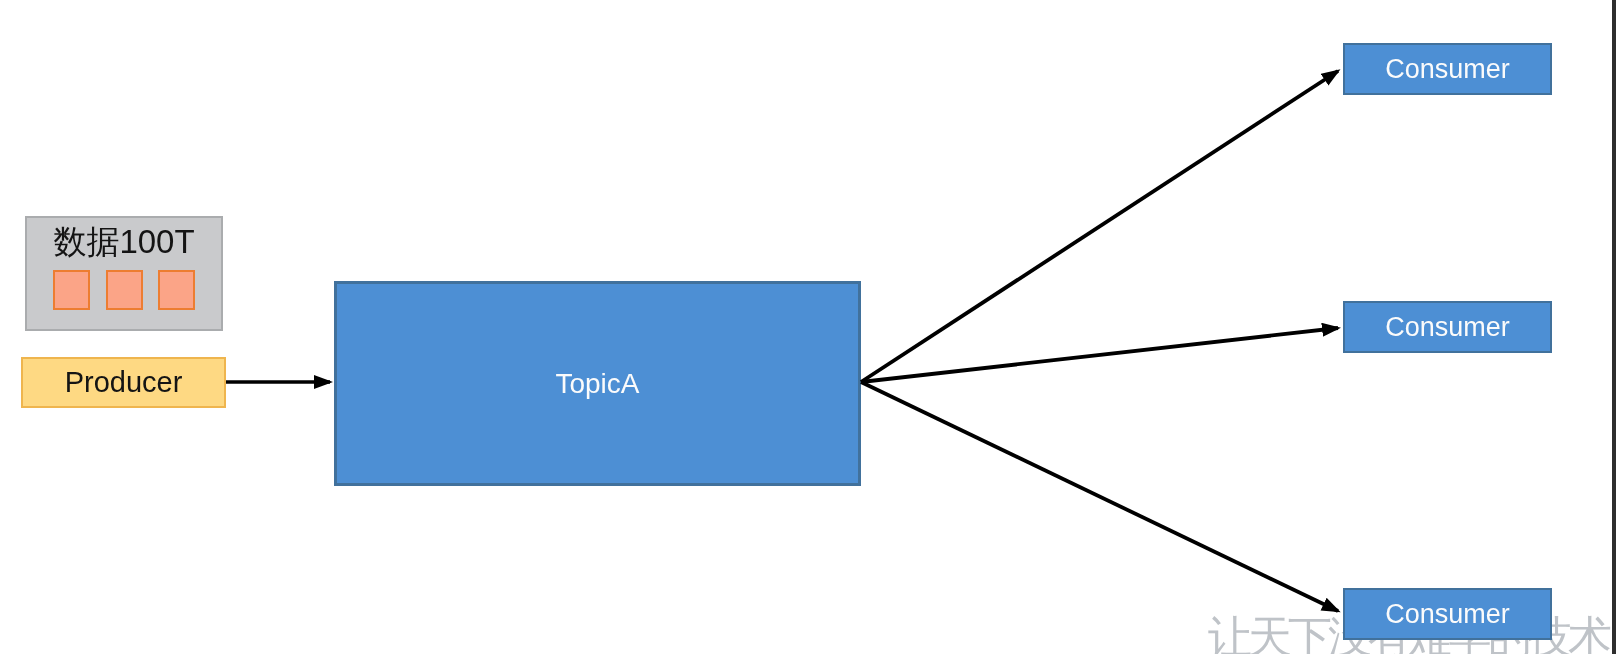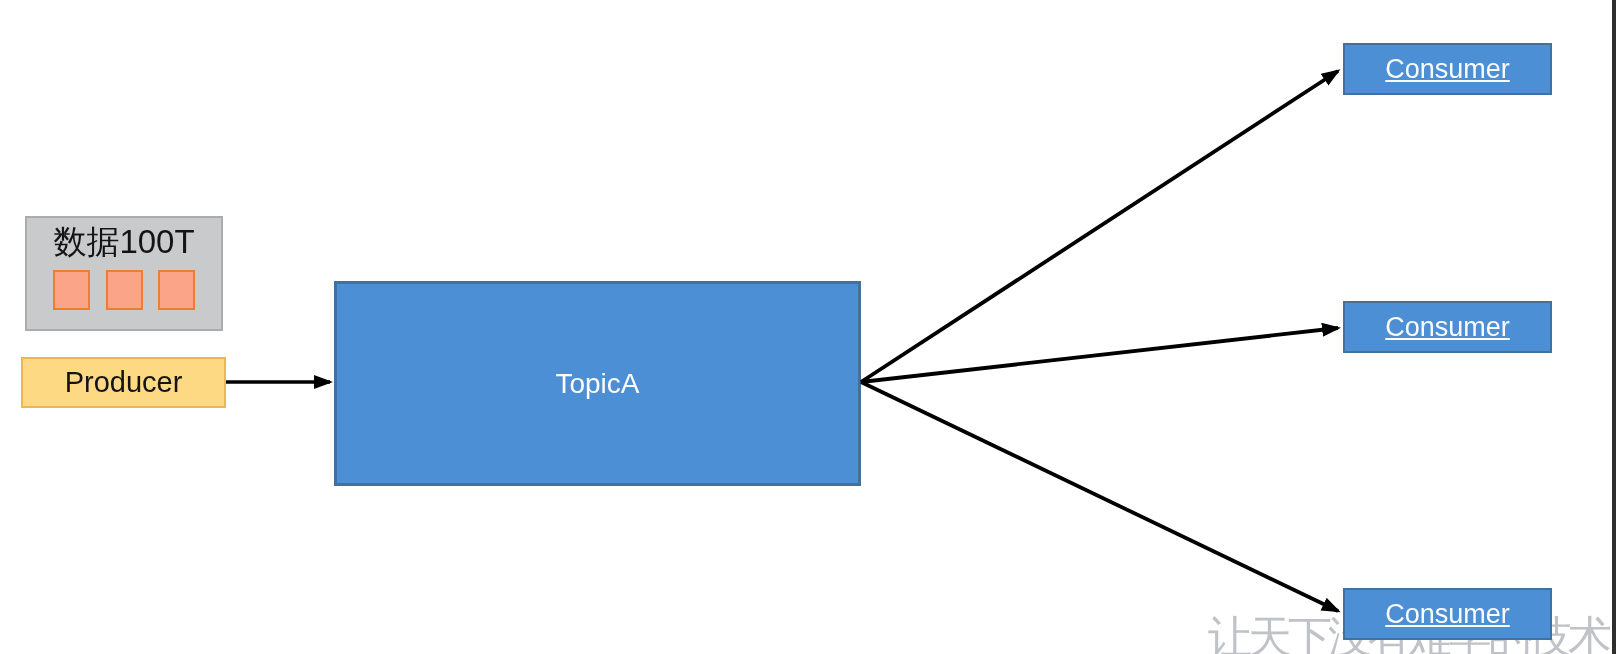--- a/index.html
+++ b/index.html
@@ -95,21 +95,20 @@
   }
 
   .consumer {
     left: 1343px;
     width: 209px;
     height: 52px;
     background: #4d8fd4;
     border: 2px solid #41719c;
     font-size: 27px;
     color: #fbfbfb;
-    text-decoration: underline;
   }
   .consumer-1 { top: 43px; }
   .consumer-2 { top: 301px; }
   .consumer-3 { top: 588px; }
 
   
   .arrow-layer {
     position: absolute;
     left: 0;
     top: 0;

